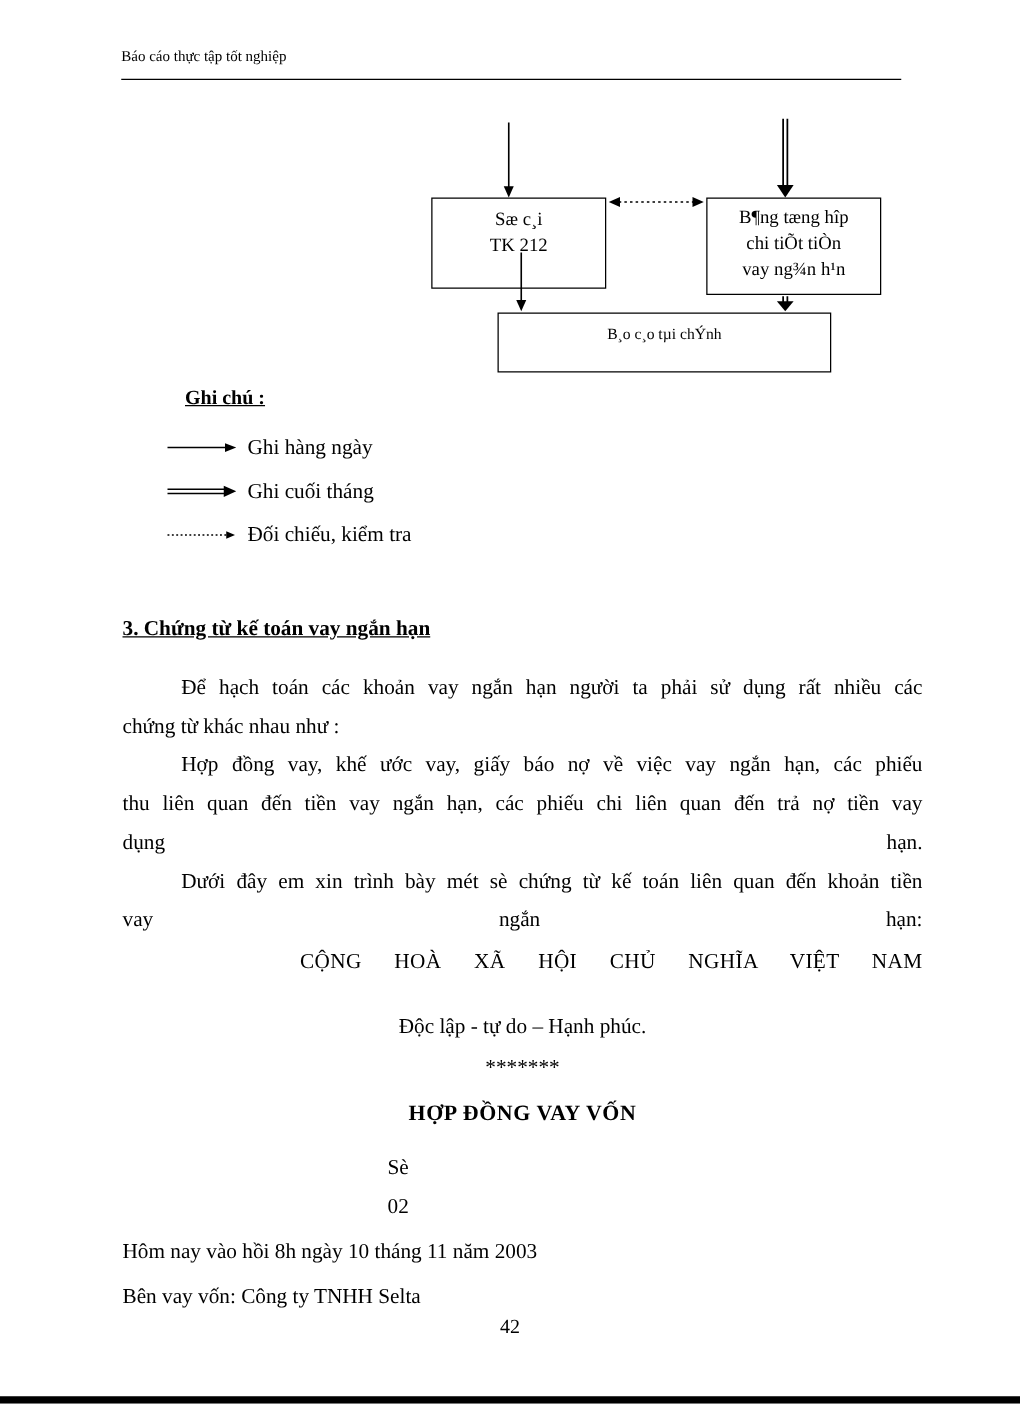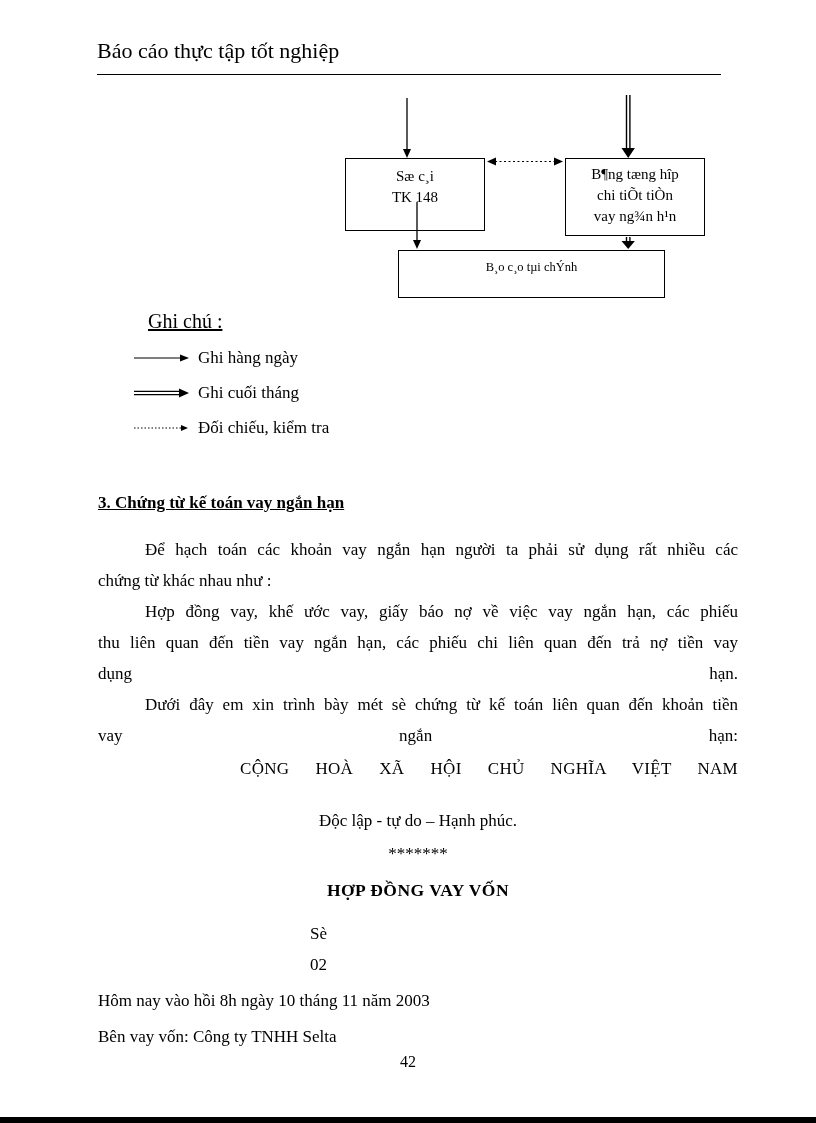--- a/index.html
+++ b/index.html
@@ -1,32 +1,32 @@
 <!DOCTYPE html>
 <html><head>
 <meta charset="utf-8">
 <style>
   * { margin:0; padding:0; box-sizing:border-box; }
   html,body { background:#8a8a8a; }
   body { font-family:"Liberation Serif", serif; }
   .page { position:relative; width:816px; height:1123px; background:#ffffff; margin:0 auto; overflow:hidden; color:#000; }
 
   
-  .header { position:absolute; left:97px; top:38px; width:624px; font-size:22px; padding-bottom:10px; border-bottom:1px solid #000; }
+  .header { position:absolute; left:97px; top:38px; width:624px; font-size:12px; padding-bottom:10px; border-bottom:1px solid #000; }
 
   
   .diagram { position:absolute; left:0; top:90px; width:816px; height:230px; }
   .diagram svg.overlay { position:absolute; left:0; top:0; pointer-events:none; }
   .box { position:absolute; border:1px solid #000; text-align:center; font-size:15px; line-height:21px; }
   .box-left   { left:345px; top:68px;  width:140px; height:73px; padding-top:7px; }
   .box-right  { left:565px; top:68px;  width:140px; height:78px; padding-top:5px; }
   .box-bottom { left:398px; top:160px; width:267px; height:48px; padding-top:8px; font-size:12.5px; line-height:16px; }
 
   
-  .legend-title { position:absolute; left:148px; top:310px; font-size:20px; font-weight:normal; text-decoration:underline; }
+  .legend-title { position:absolute; left:148px; top:310px; font-size:16px; font-weight:bold; text-decoration:underline; }
   .legend { position:absolute; left:133px; top:347px; }
   .legend-item { display:flex; align-items:center; height:22px; margin-bottom:13px; }
   .legend-item svg { flex:0 0 auto; }
   .legend-item .lbl { margin-left:7px; font-size:17px; white-space:nowrap; }
 
   
   .content { position:absolute; left:98px; top:487px; width:640px; font-size:17px; }
   .line { line-height:31px; min-height:31px; }
   .heading { font-weight:bold; margin-bottom:16px;text-decoration:underline; }
   .indent { text-indent:47px; }
@@ -49,21 +49,21 @@
 <div class="page">
 
   <div class="header">
     <span>Báo cáo thực tập tốt nghiệp</span>
   </div>
 
   <div class="diagram">
 
     <div class="box box-left">
       <div>Sæ c¸i</div>
-      <div>TK 148</div>
+      <div>TK 212</div>
     </div>
 
     <div class="box box-right">
       <div>B¶ng tæng hîp</div>
       <div>chi tiÕt tiÒn</div>
       <div>vay ng¾n h¹n</div>
     </div>
 
     <div class="box box-bottom">
       <div>B¸o c¸o tµi chÝnh</div>

